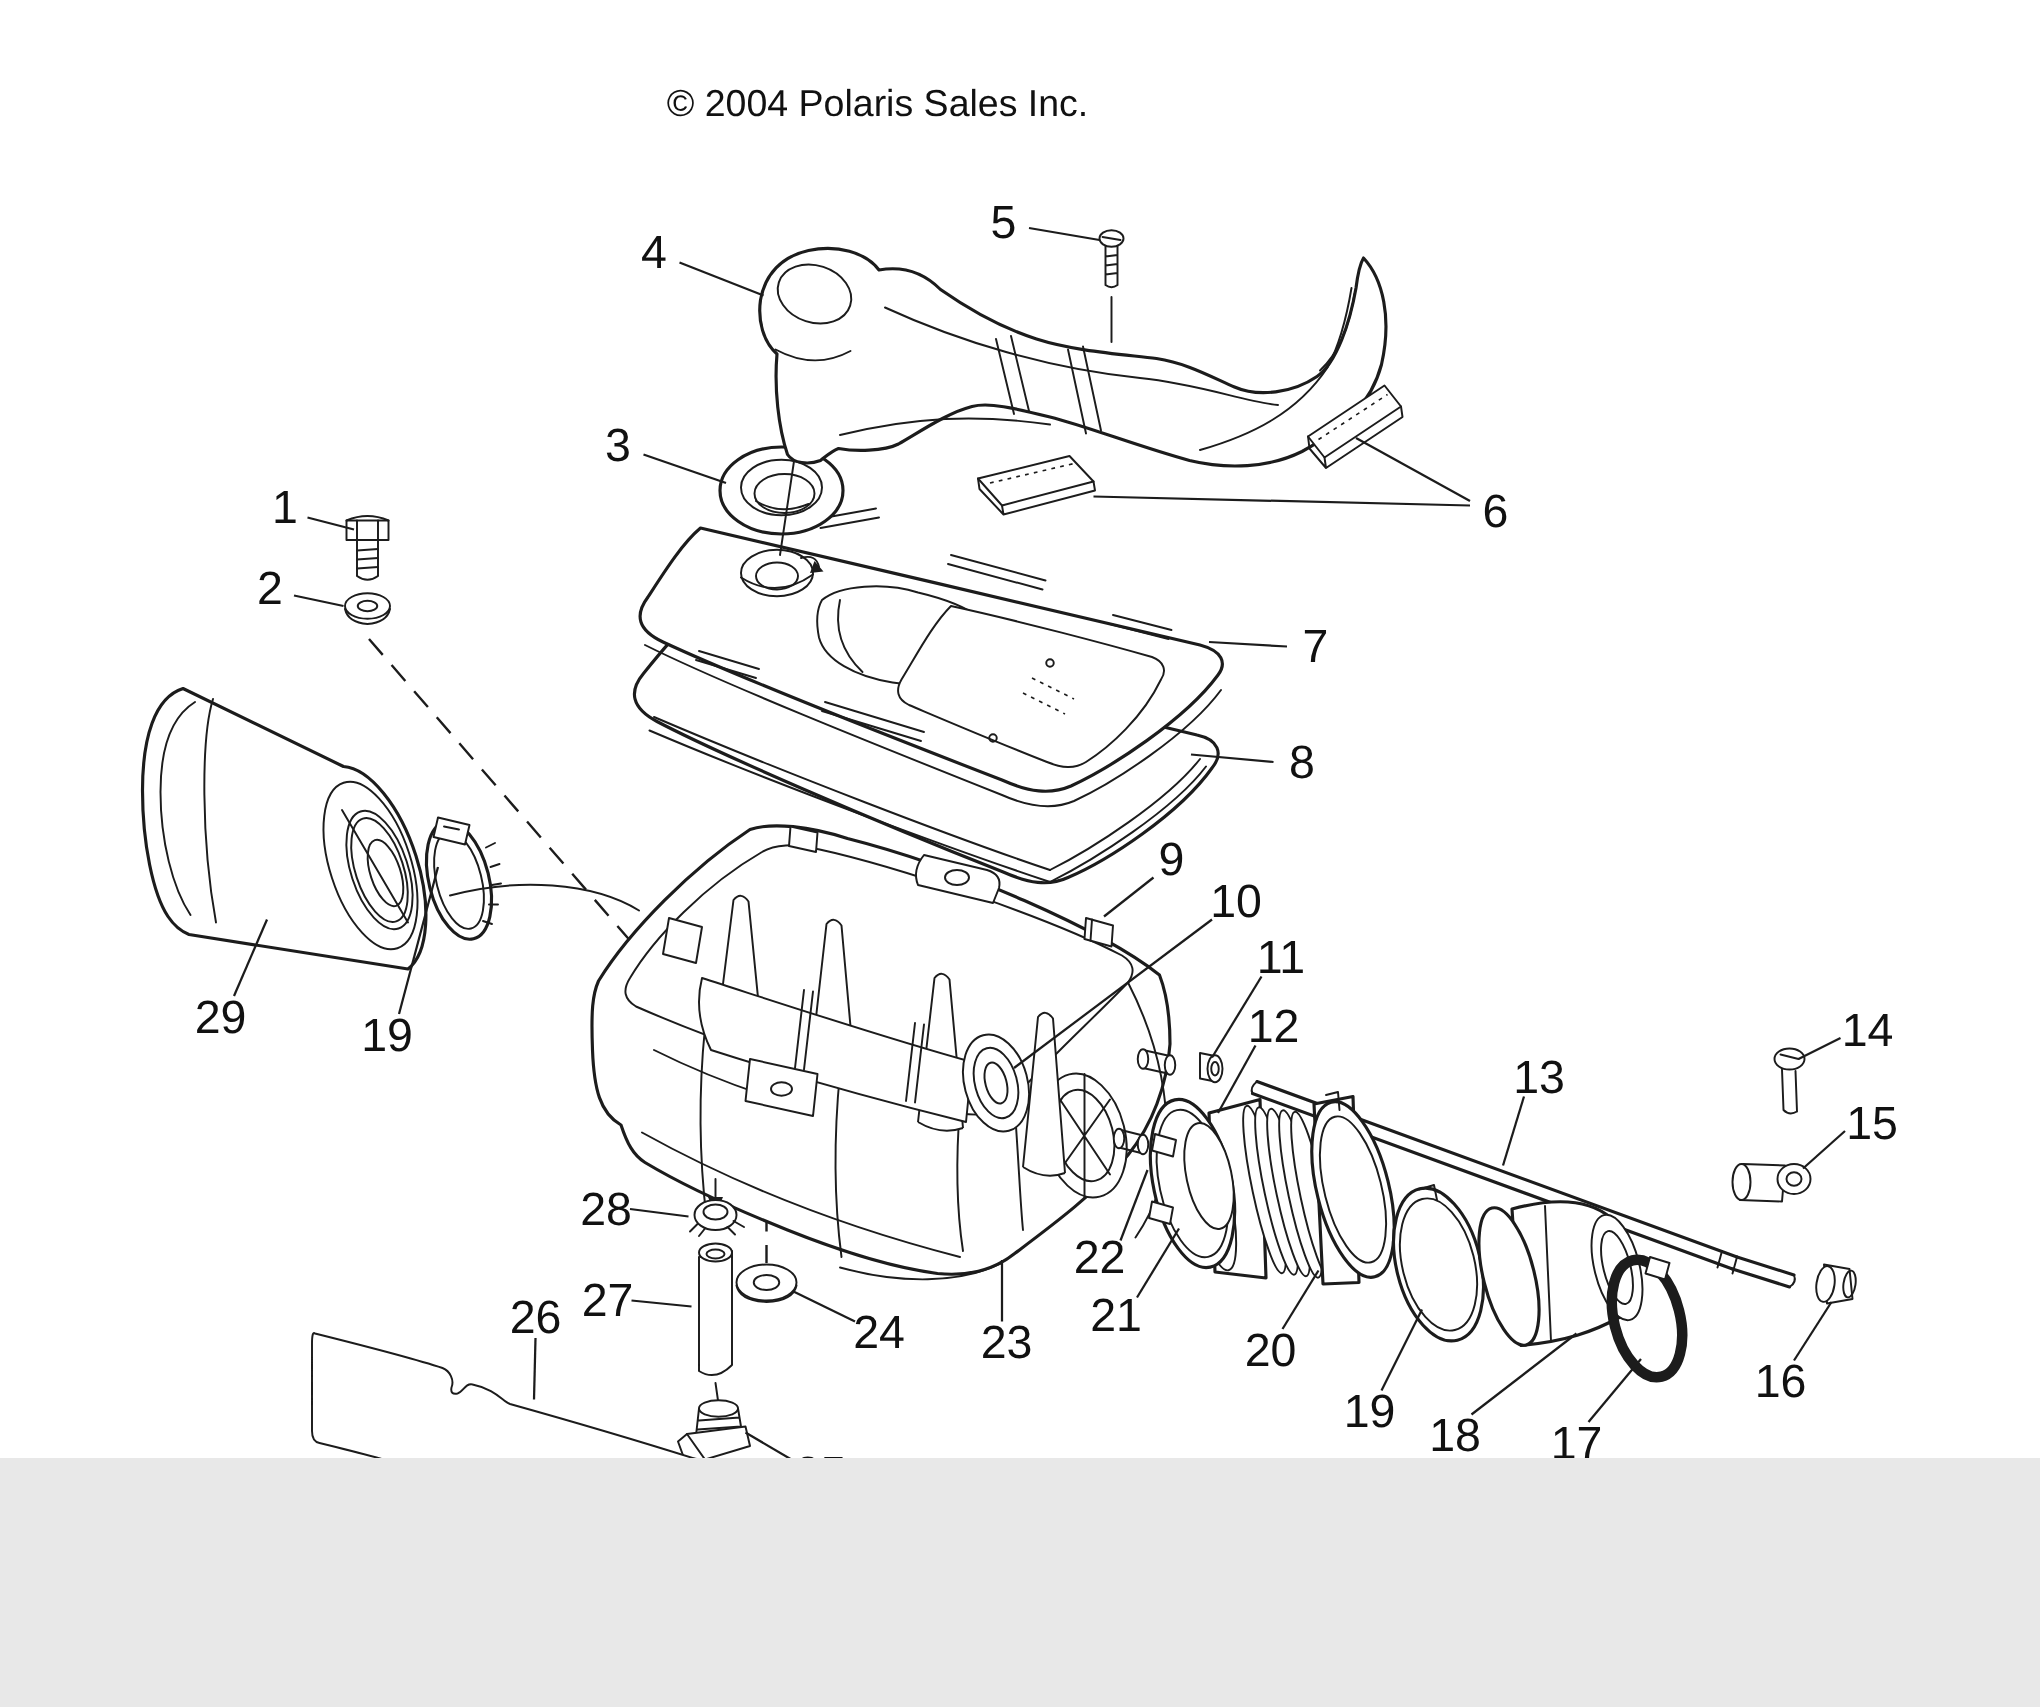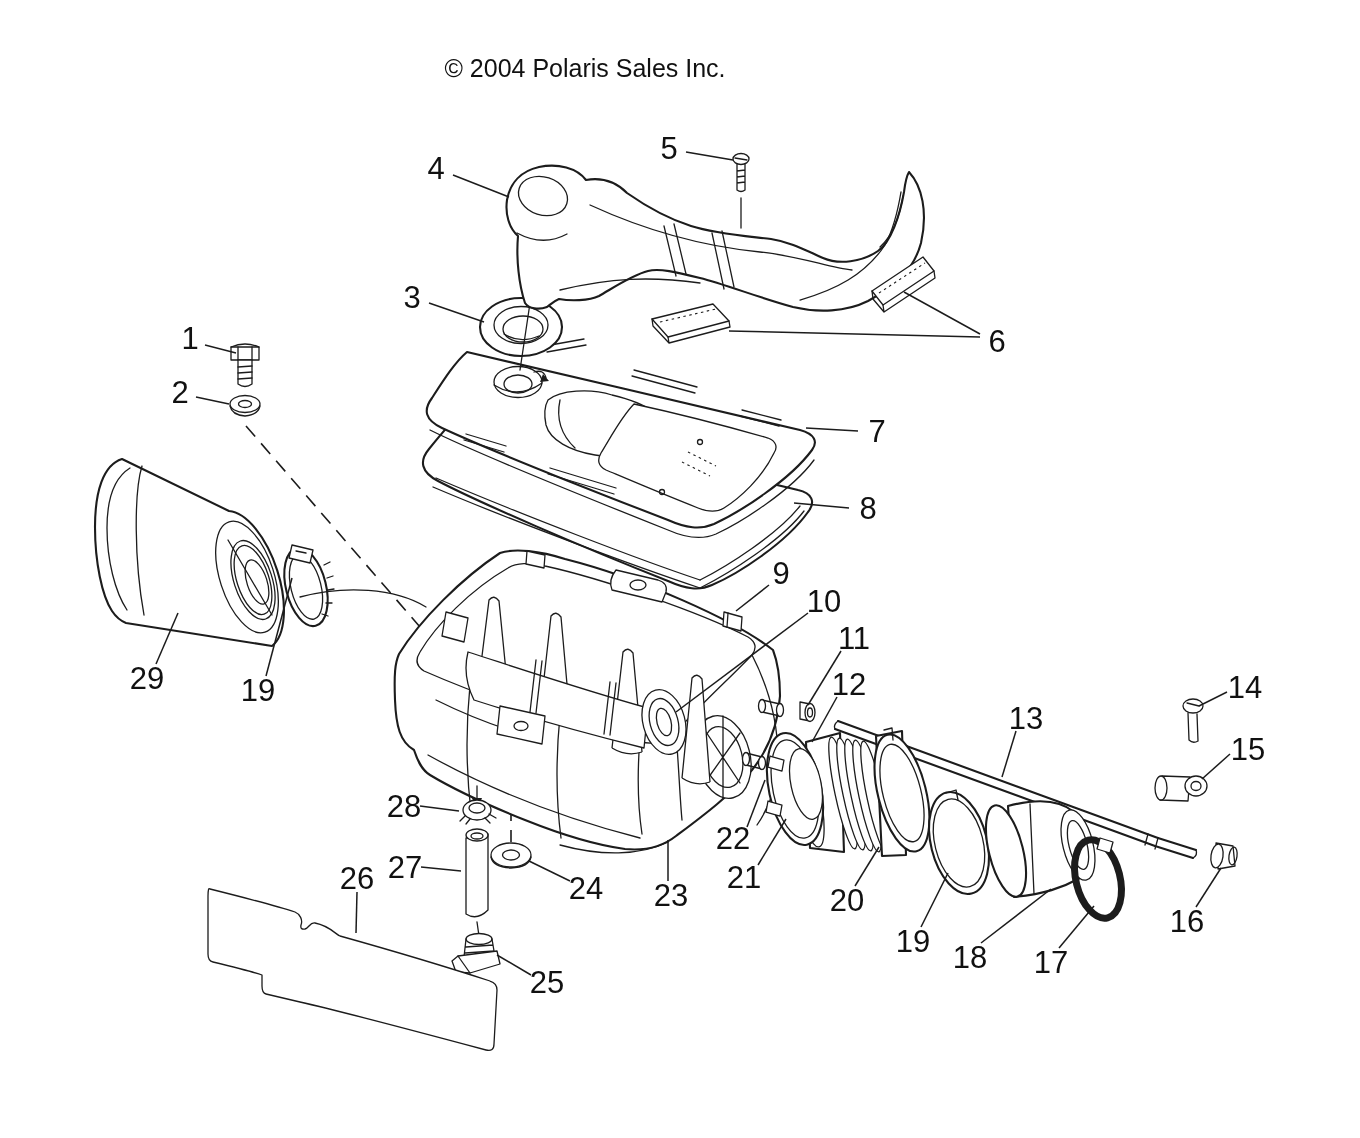--- a/index.html
+++ b/index.html
@@ -1,16 +1,16 @@
 <!DOCTYPE html>
 <html><head>
 <meta charset="utf-8">
 <style>
   html,body{margin:0;padding:0;background:#e8e8e8;}
-  .page{width:1360px;height:1138px;background:#fff;position:relative;margin:0 auto;
+  .page{width:1360px;height:972px;background:#fff;position:relative;margin:0 auto;
         font-family:"Liberation Sans",sans-serif;}
   svg{display:block}
   .ln{fill:none;stroke:#1c1c1c;stroke-width:2.1;stroke-linecap:round;stroke-linejoin:round}
   .ln1{fill:none;stroke:#1c1c1c;stroke-width:1.3;stroke-linecap:round;stroke-linejoin:round}
   .fw{fill:#ffffff;stroke:#1c1c1c;stroke-width:2.1;stroke-linejoin:round}
   .fw1{fill:#ffffff;stroke:#1c1c1c;stroke-width:1.3;stroke-linejoin:round}
   .blk{fill:#1c1c1c;stroke:none}
   .lead{stroke:#1c1c1c;stroke-width:1.5;fill:none}
   .dash{stroke:#1c1c1c;stroke-width:1.6;fill:none;stroke-dasharray:14 9}
   .dot{stroke:#1c1c1c;stroke-width:1.1;fill:none;stroke-dasharray:2.5 3.5}

